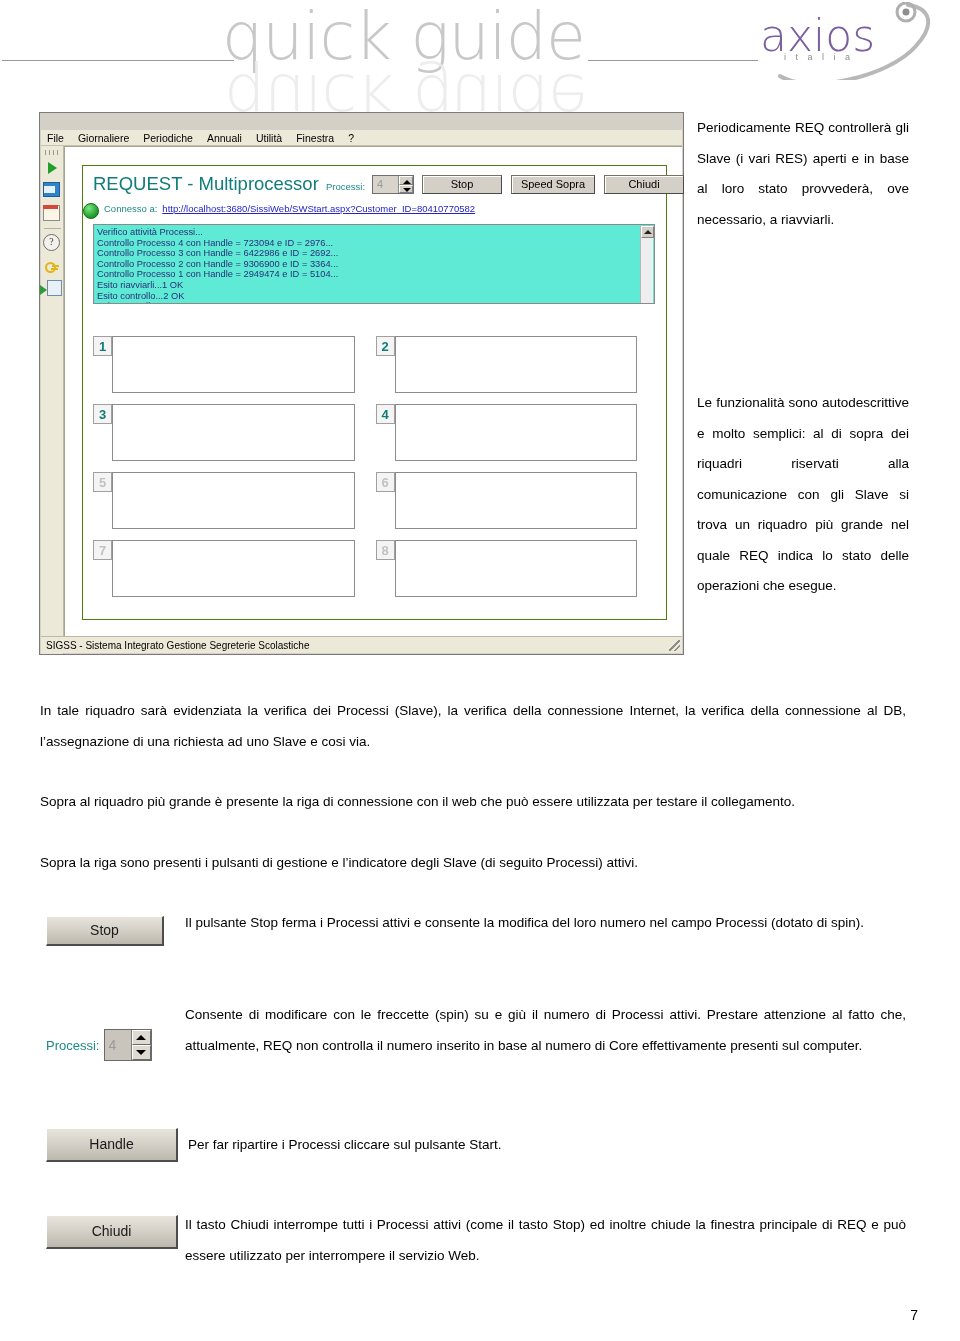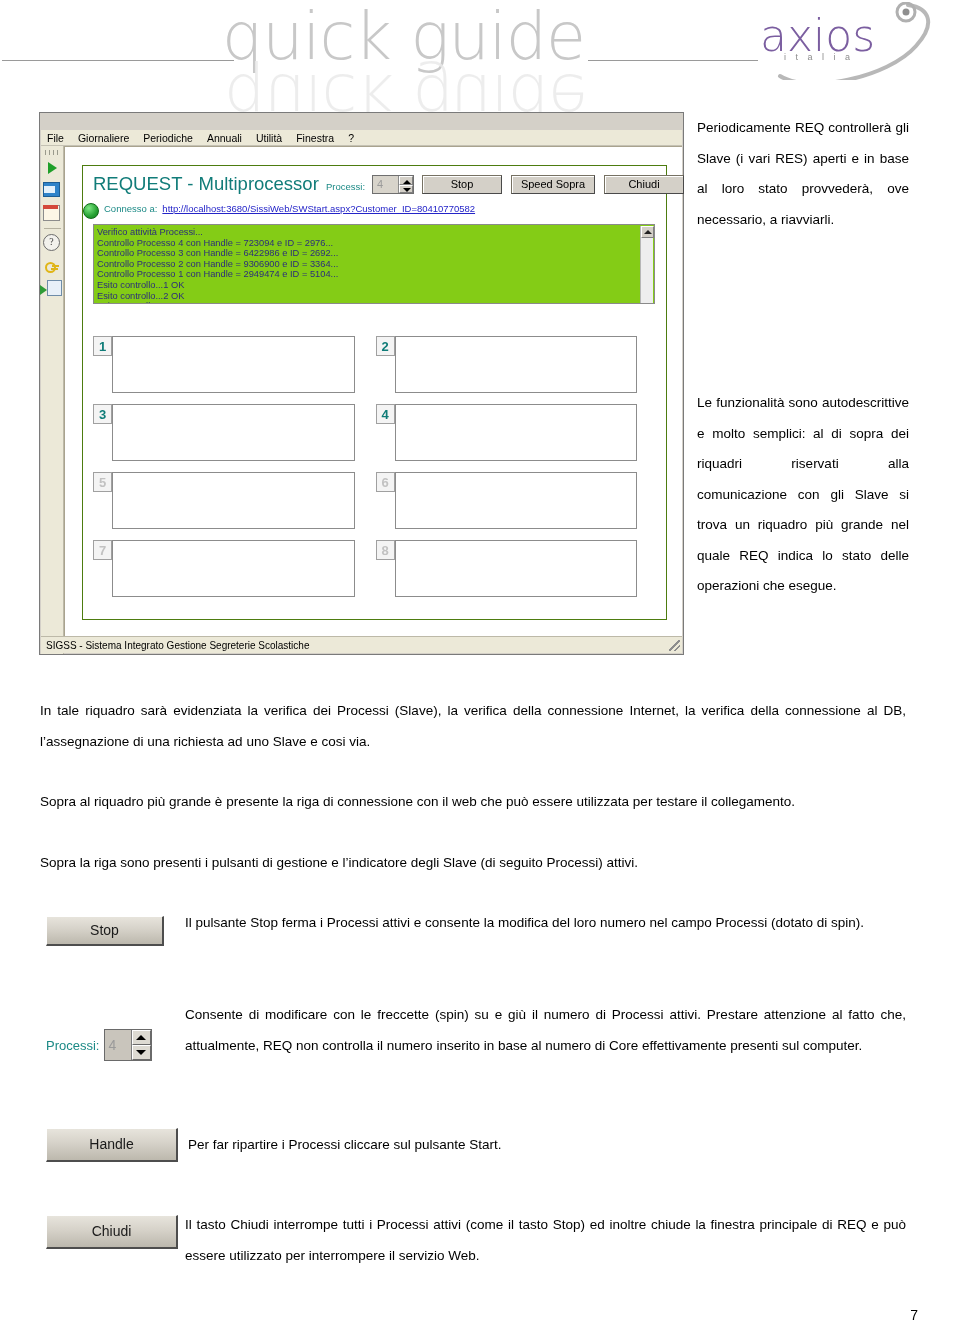--- a/index.html
+++ b/index.html
@@ -383,21 +383,21 @@
     font-size: 9.5px;
     color: #2424c8;
     text-decoration: underline;
     white-space: nowrap;
   }
 
   .log-box {
     position: absolute;
     left: 10px; top: 58px;
     width: 562px; height: 80px;
-    background: #84cc16;
+    background: #5eead4;
     border: 1px solid #8a8a8a;
     box-sizing: border-box;
     padding: 2px 3px;
     overflow: hidden;
   }
   .log-line {
     font-family: "Liberation Sans", sans-serif;
     font-size: 9.3px;
     line-height: 10.6px;
     color: #2b2f7a;
@@ -715,21 +715,21 @@
         <span class="conn-label">Connesso a:</span>
         <span class="conn-url">http://localhost:3680/SissiWeb/SWStart.aspx?Customer_ID=80410770582</span>
       </div>
 
       <div class="log-box">
         <div class="log-line">Verifico attività Processi...</div>
         <div class="log-line">Controllo Processo 4 con Handle = 723094 e ID = 2976...</div>
         <div class="log-line">Controllo Processo 3 con Handle = 6422986 e ID = 2692...</div>
         <div class="log-line">Controllo Processo 2 con Handle = 9306900 e ID = 3364...</div>
         <div class="log-line">Controllo Processo 1 con Handle = 2949474 e ID = 5104...</div>
-        <div class="log-line">Esito controllo...1 OK</div>
+        <div class="log-line">Esito riavviarli...1 OK</div>
         <div class="log-line">Esito controllo...2 OK</div>
         <div class="log-line">Esito controllo...3 OK</div>
         <div class="log-line">Esito controllo...4 OK</div>
         <div class="log-scrollbar">
           <div class="sb-btn up"></div>
           <div class="sb-btn down"></div>
         </div>
       </div>
 
       <div class="slots">

